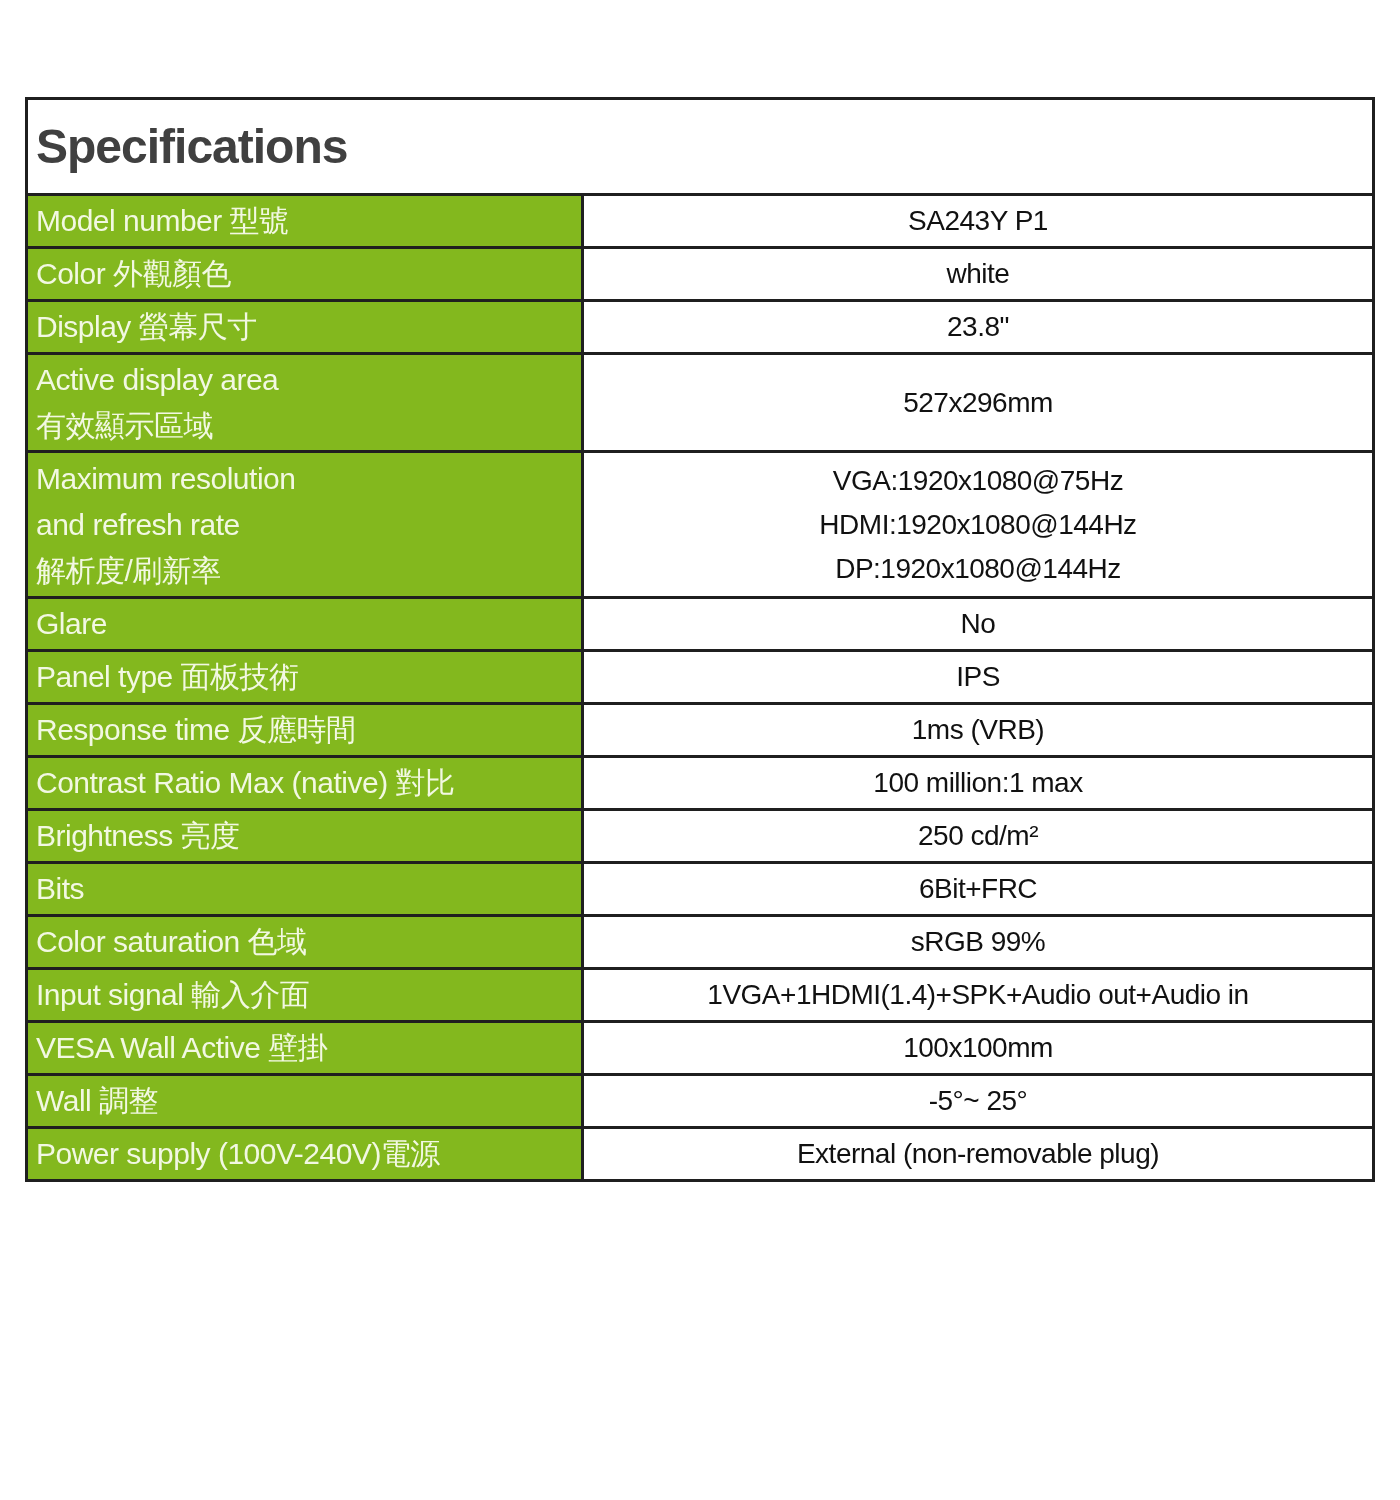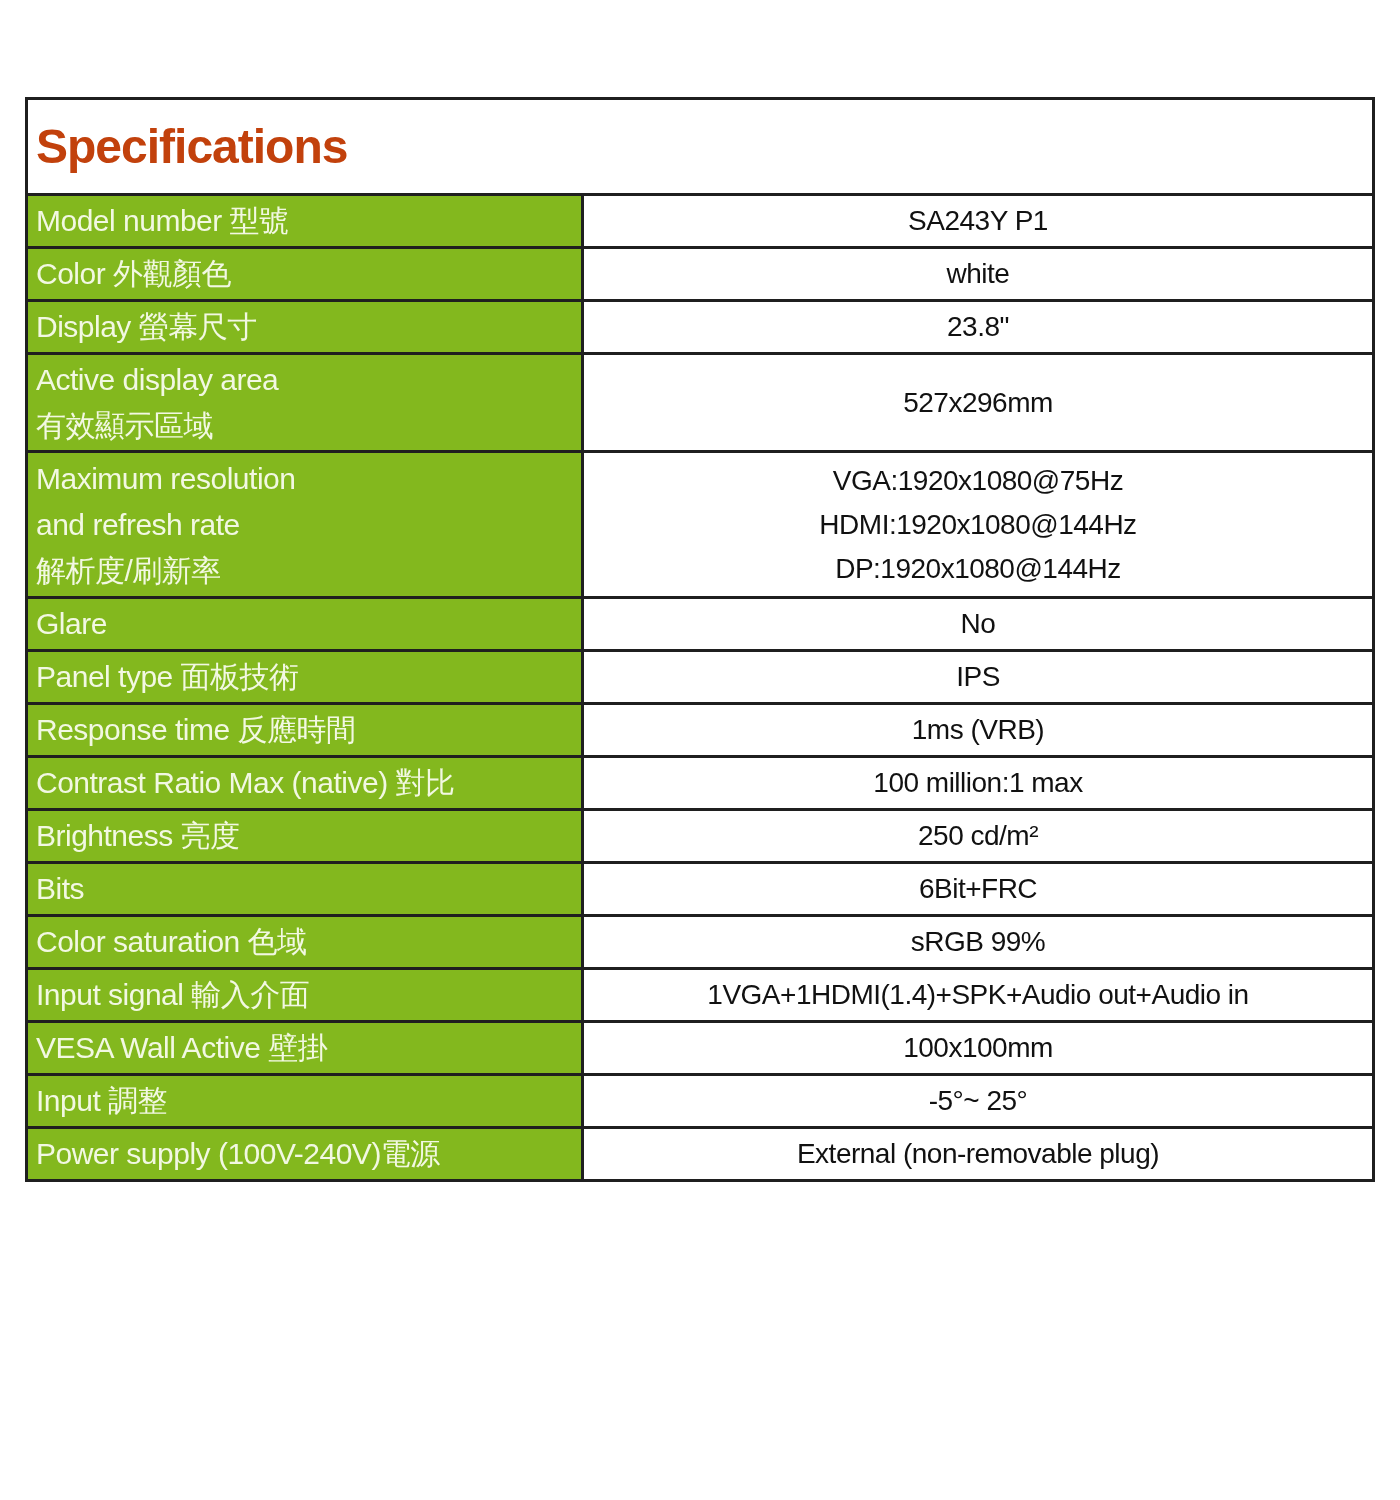--- a/index.html
+++ b/index.html
@@ -22,21 +22,21 @@
   }
   table.spec-table col.col-label { width: 556px; }
   table.spec-table col.col-value { width: 791px; }
   table.spec-table td, table.spec-table th {
     border: 3px solid #1f1f1f;
     vertical-align: middle;
   }
   td.title-cell {
     height: 96px;
     background: #ffffff;
-    color: #c2410c;
+    color: #404040;
     font-size: 48px;
     font-weight: 700;
     text-align: left;
     padding-left: 8px;
     letter-spacing: -1px;
   }
   td.label-cell {
     background: #83B81E;
     color: #f2f8e2;
     font-size: 30px;
@@ -146,21 +146,21 @@
     <td class="value-cell">1VGA+1HDMI(1.4)+SPK+Audio out+Audio in</td>
   </tr>
 
   <tr class="lines-1">
     <td class="label-cell">VESA Wall Active 壁掛</td>
     <td class="value-cell">100x100mm</td>
   </tr>
 
 
   <tr class="lines-1">
-    <td class="label-cell">Input 調整</td>
+    <td class="label-cell">Wall 調整</td>
     <td class="value-cell">-5°~ 25°</td>
   </tr>
 
   <tr class="lines-1">
     <td class="label-cell">Power supply (100V-240V)電源</td>
     <td class="value-cell">External (non-removable plug)</td>
   </tr>
 </tbody>
   </table>
 </div>

